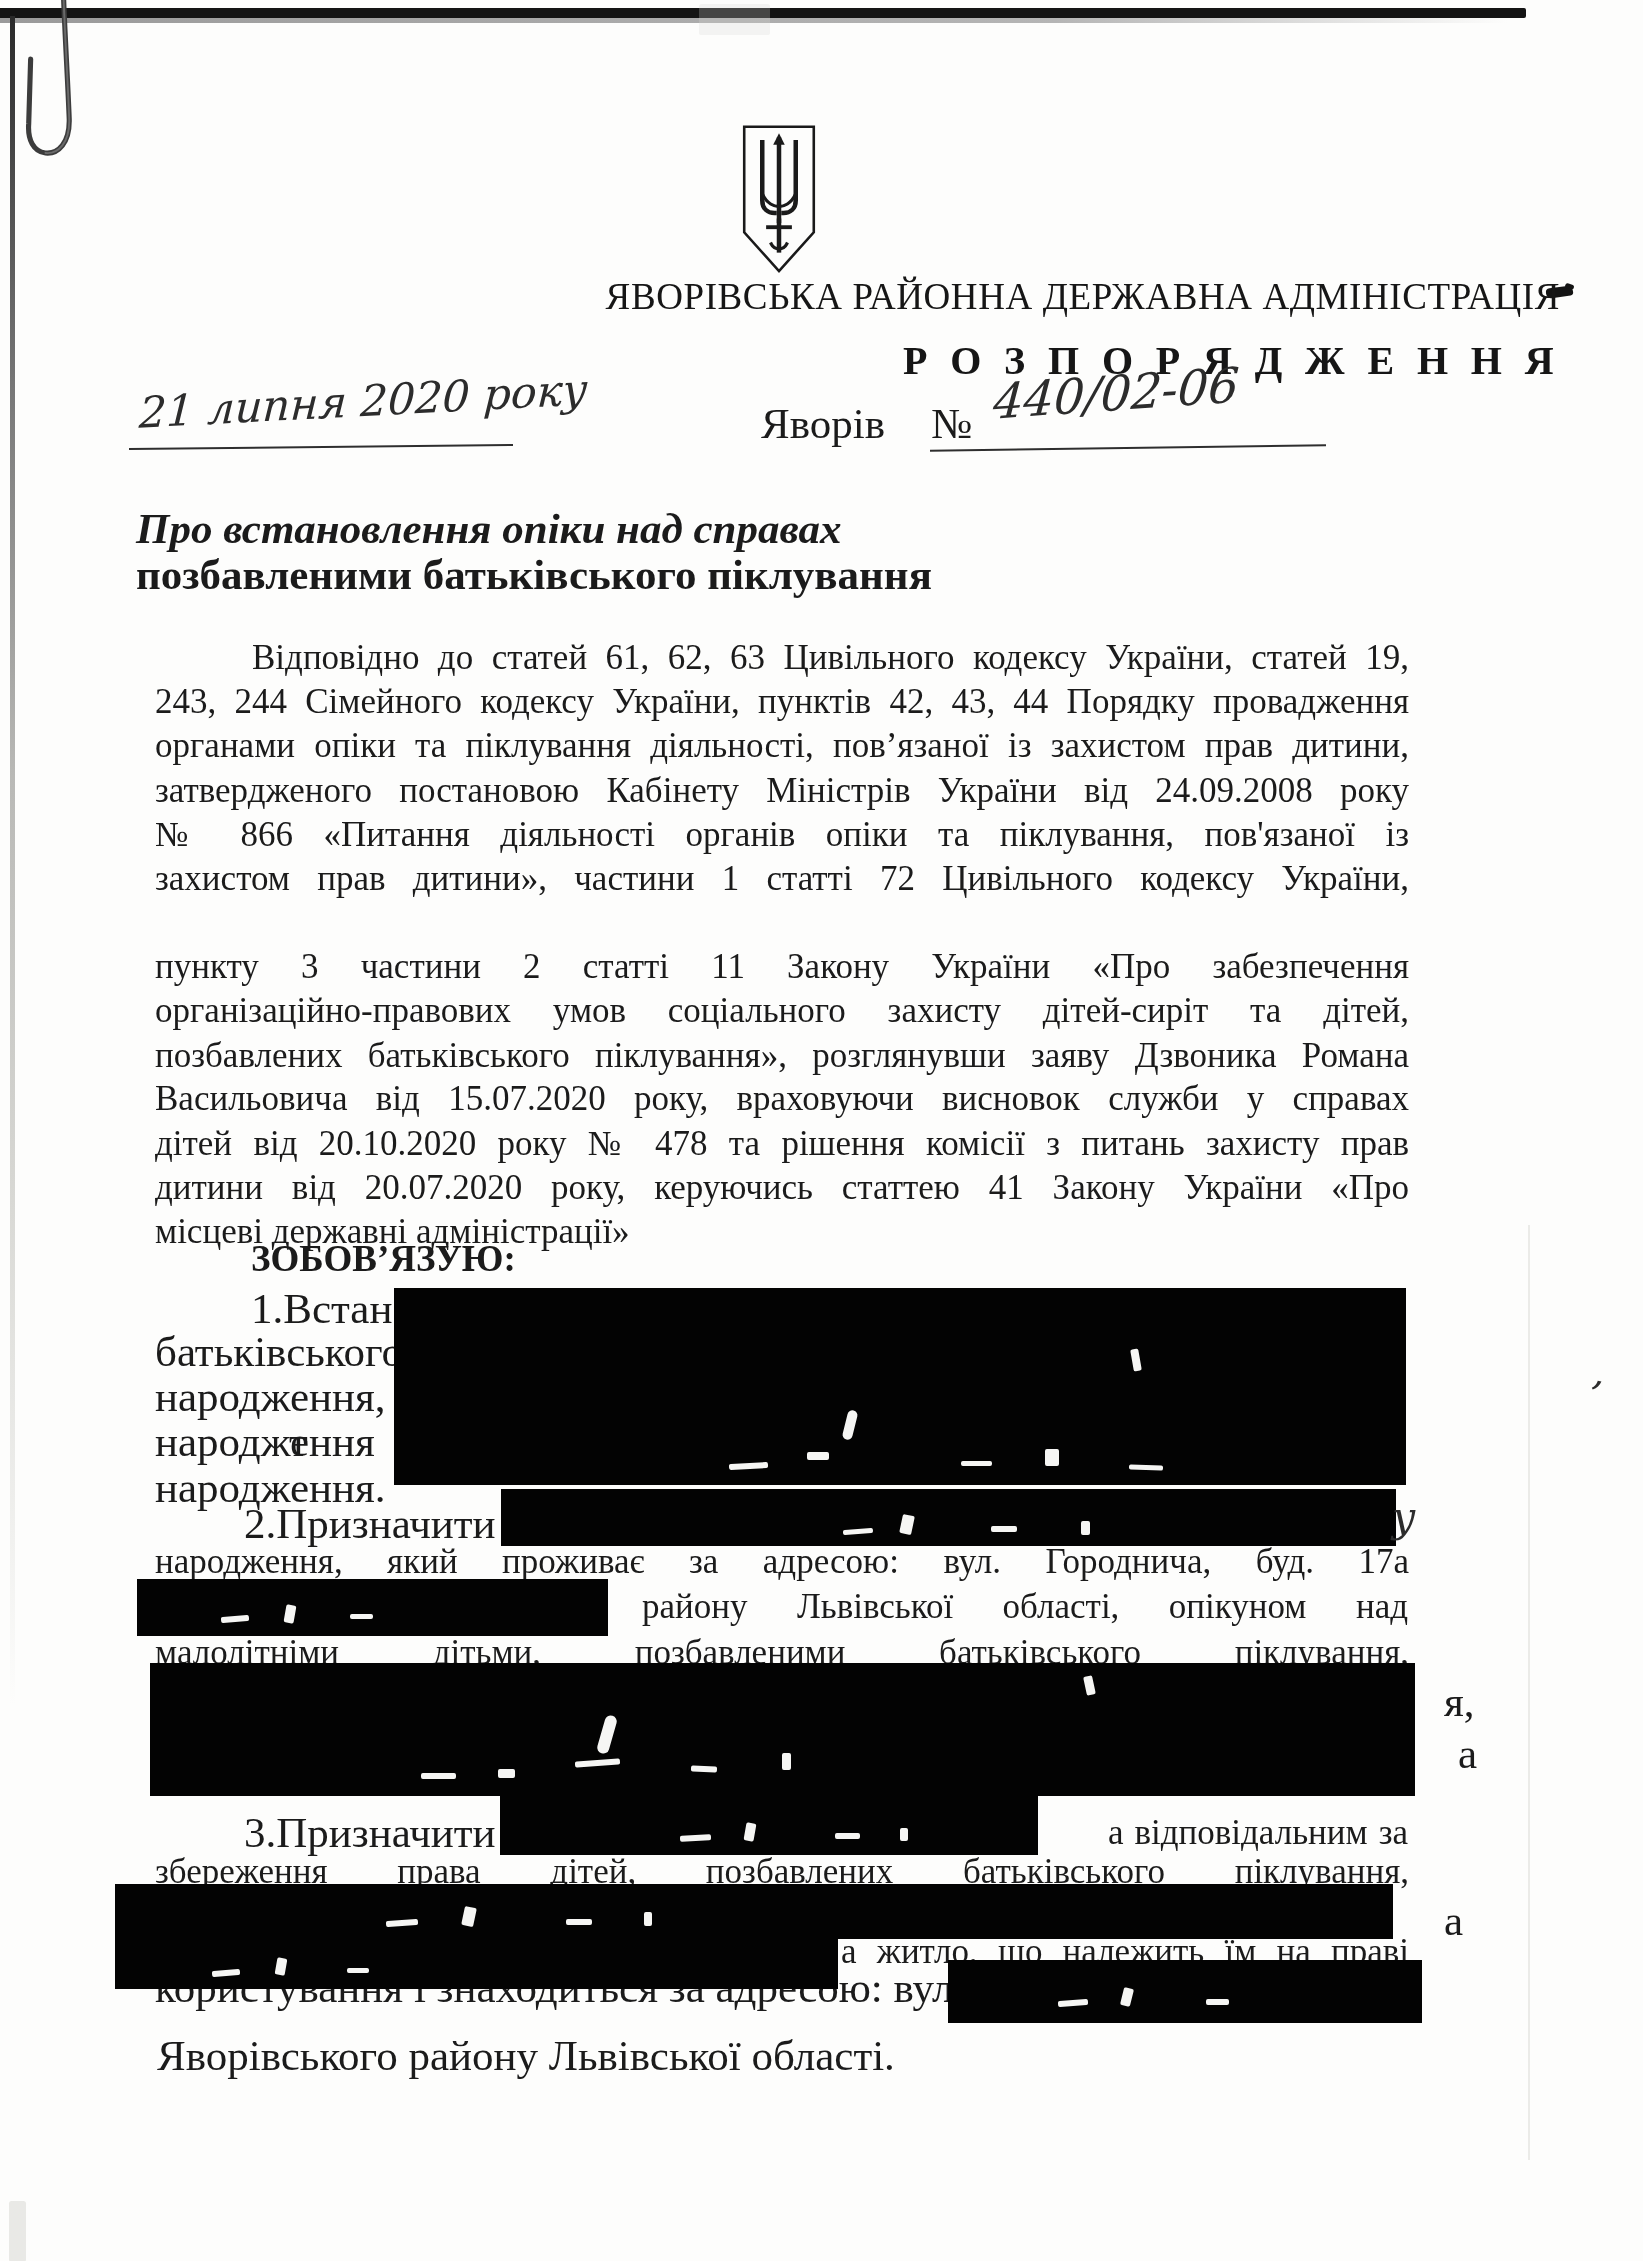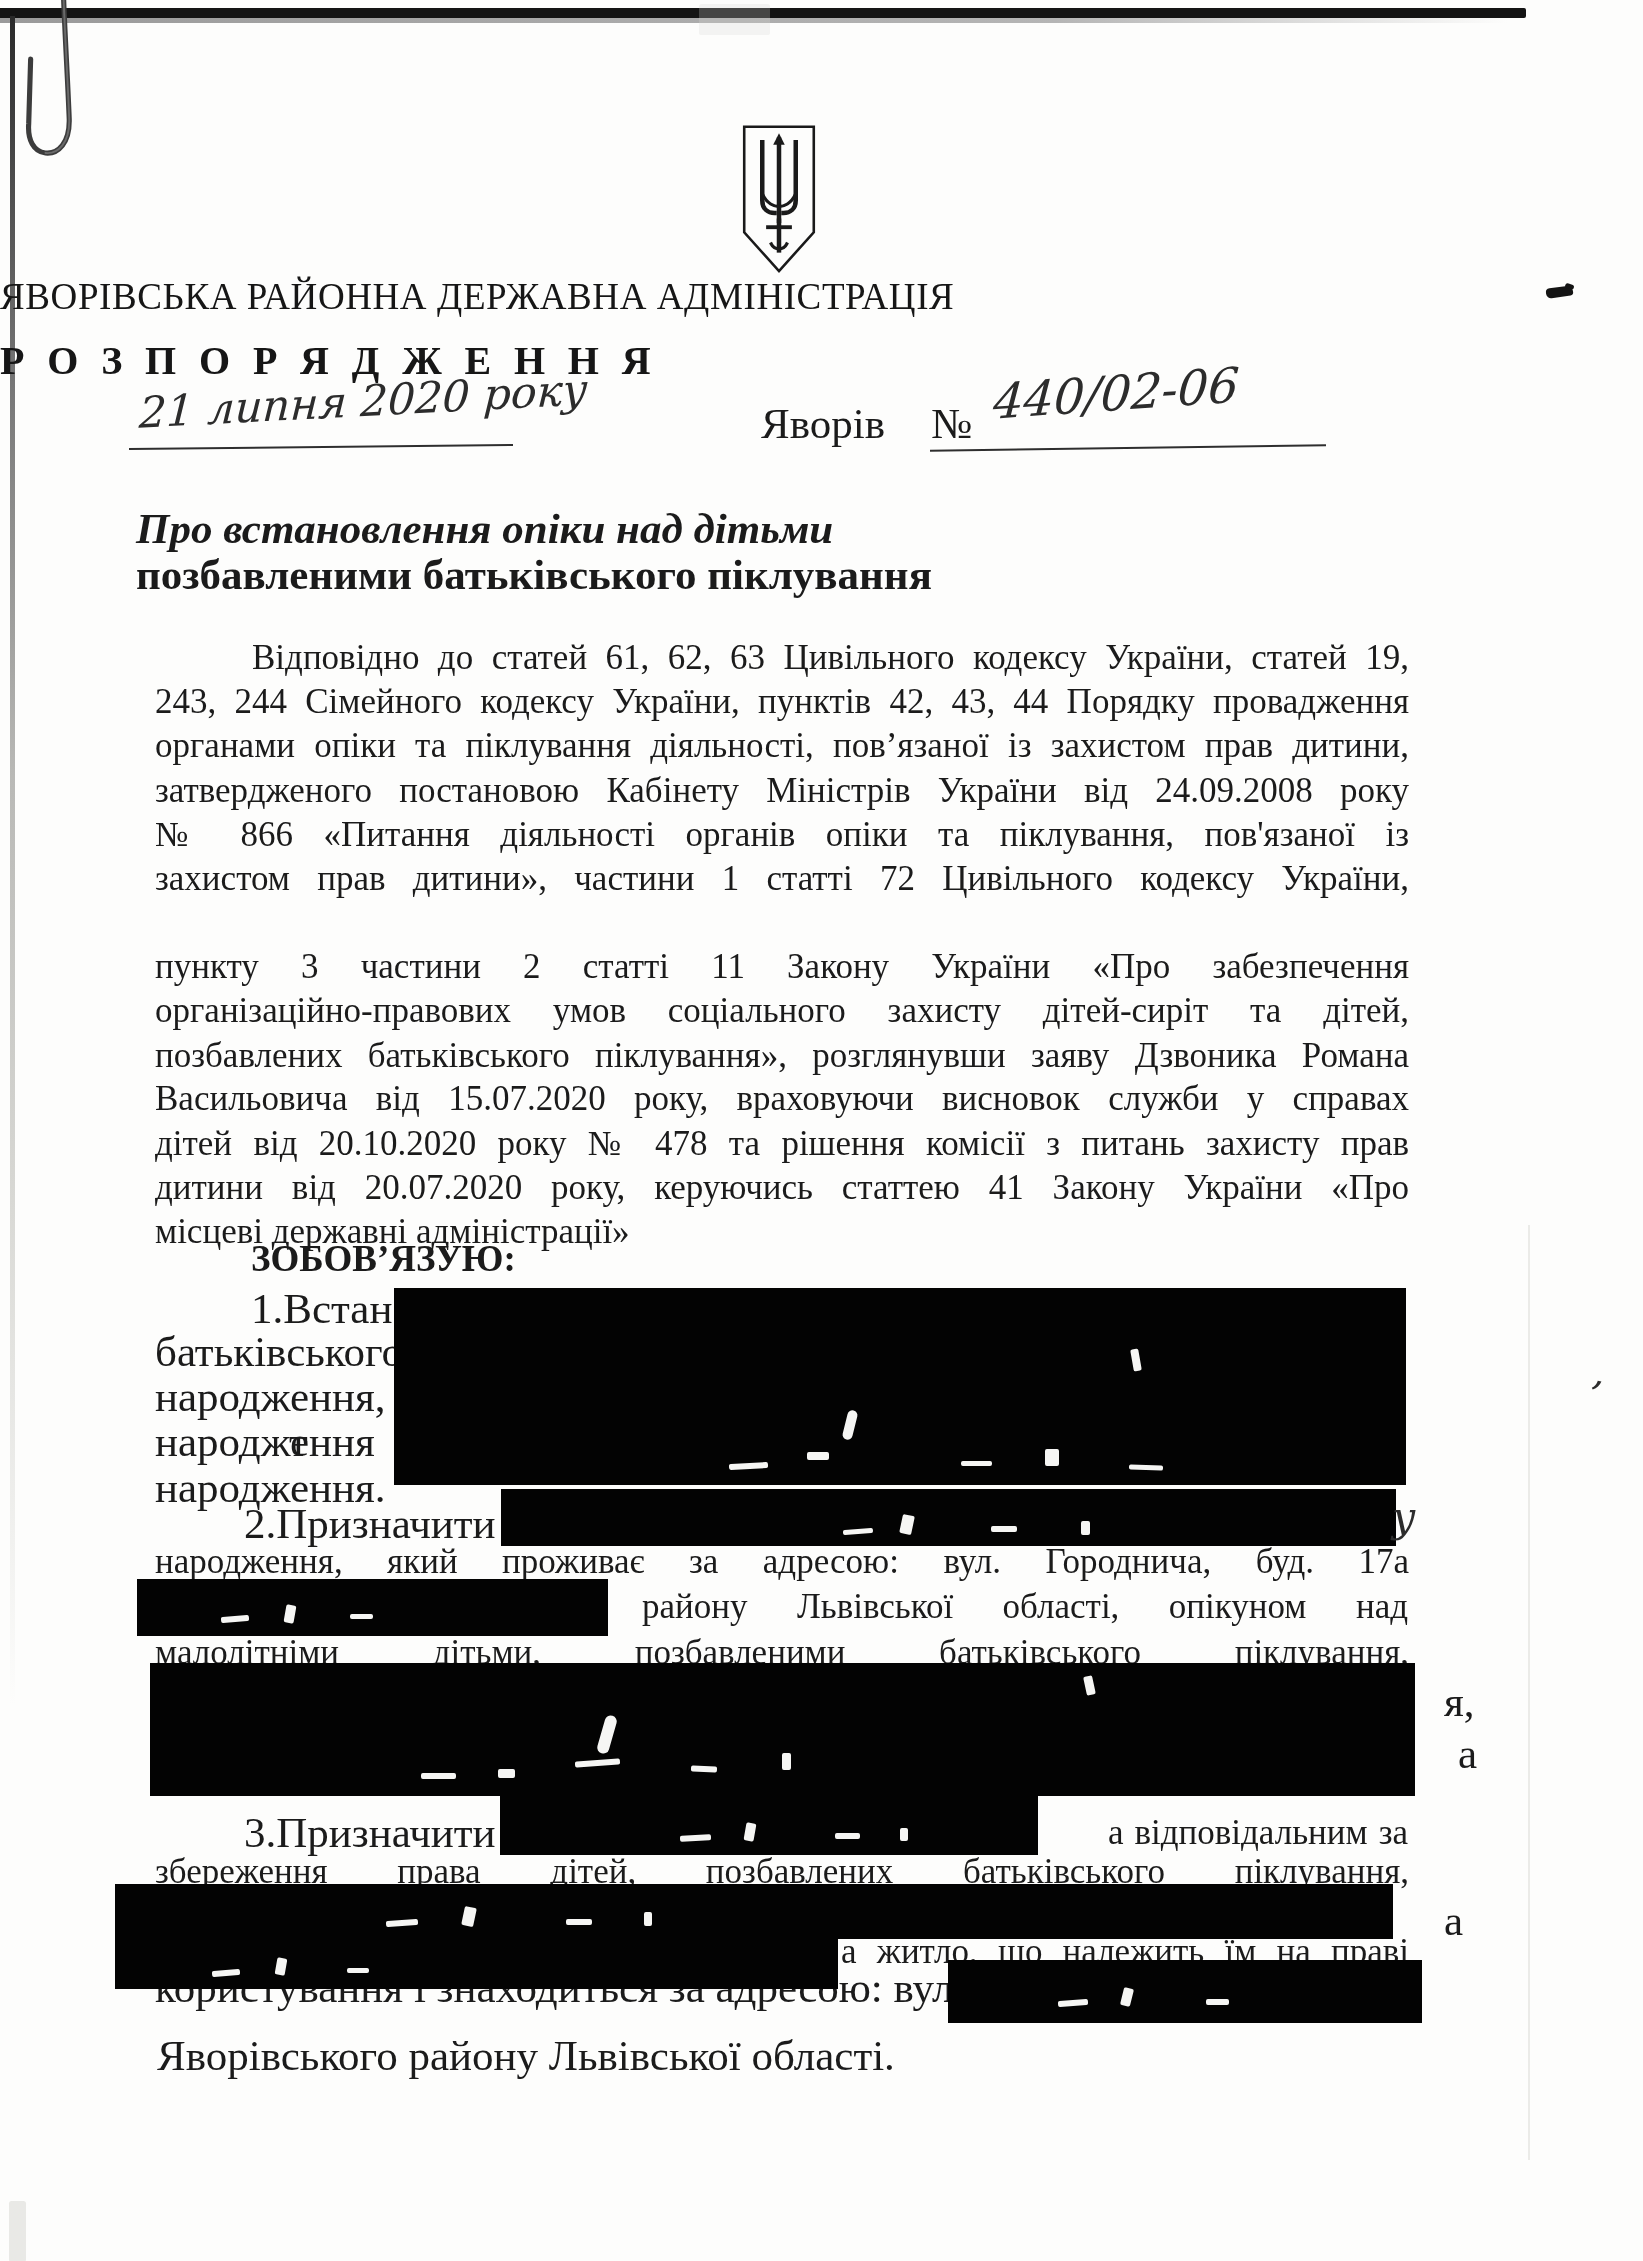--- a/index.html
+++ b/index.html
@@ -2,21 +2,21 @@
 <html style="font-size:10.3px"><head>
 <meta charset="utf-8">
 <style>
   html,body{margin:0;padding:0;background:#ffffff;}
   #page{position:relative;width:1644px;height:2261px;background:#fdfdfc;overflow:hidden;
         font-family:"Liberation Serif","DejaVu Serif",serif;color:#1b1b1b;}
   .abs{position:absolute;}
   .line{position:absolute;font-size:43px;line-height:45px;white-space:nowrap;}
   .just{position:absolute;font-size:35px;line-height:45px;text-align:justify;text-align-last:justify;white-space:normal;}
   .just.lastleft{text-align-last:left;}
-  .center{text-align:left;white-space:nowrap;}
+  .center{text-align:right;white-space:nowrap;}
   .hand{font-family:"DejaVu Serif",serif;font-style:italic;color:#2c2c2c;}
   .redact{position:absolute;background:#030303;}
   .speck{position:absolute;background:#f6f6f4;border-radius:1.9px;}
   .scanline-top{position:absolute;left:0;top:7.7px;width:1526px;height:10.3px;background:#141414;border-radius:0 1.9px 1.9px 0;}
   .scanline-top-shadow{position:absolute;left:0;top:18px;width:1508px;height:5.2px;background:linear-gradient(90deg,#9a9a9a,#b5b5b5 70%,rgba(190,190,190,0));}
   .scanline-left{position:absolute;left:10.3px;top:15.5px;width:4.5px;height:1689px;
         background:linear-gradient(180deg,#2a2a2a 0%,#777 22%,#b9b9b6 45%,#d8d8d4 70%,rgba(230,230,226,0) 100%);}
   .streak-right{position:absolute;left:1528px;top:1225px;width:1.9px;height:935px;background:#c9c9c4;opacity:.35;}
   .smudge{position:absolute;background:#d9d9d4;opacity:.55;border-radius:2.6px;}
 </style>
@@ -61,21 +61,21 @@
 
   <div class="line hand" style="left:139px;top:379px;font-size:43px;transform:rotate(-3deg) skewX(-6deg);">21 липня 2020 року</div>
   <div class="abs" style="left:129px;top:446px;width:384px;height:1.9px;background:#2e2e2e;transform:rotate(-0.6deg);"></div>
 
   <div class="line" style="left:761px;top:401px;">Яворів</div>
 
   <div class="line" style="left:931px;top:401px;">№</div>
   <div class="line hand" style="left:993px;top:371px;font-size:48px;transform:rotate(-4deg) skewX(-8deg);">440/02-06</div>
   <div class="abs" style="left:930px;top:447px;width:396px;height:1.9px;background:#2e2e2e;transform:rotate(-0.8deg);"></div>
 
-  <div class="line" style="left:136px;top:506px;font-weight:bold;font-style:italic;">Про встановлення опіки над дітьми</div>
+  <div class="line" style="left:136px;top:506px;font-weight:bold;font-style:italic;">Про встановлення опіки над справах</div>
   <div class="line" style="left:136px;top:552px;font-weight:bold;">позбавленими батьківського піклування</div>
 
   <div class="just" style="left:155px;top:635px;width:1254px;text-indent:97px;">Відповідно до статей 61, 62, 63 Цивільного кодексу України, статей 19,</div>
   <div class="just" style="left:155px;top:679px;width:1254px;">243, 244 Сімейного кодексу України, пунктів 42, 43, 44 Порядку провадження</div>
   <div class="just" style="left:155px;top:723px;width:1254px;">органами опіки та піклування діяльності, пов’язаної із захистом прав дитини,</div>
   <div class="just" style="left:155px;top:768px;width:1254px;">затвердженого постановою Кабінету Міністрів України від 24.09.2008 року</div>
   <div class="just" style="left:155px;top:812px;width:1254px;">№ 866 «Питання діяльності органів опіки та піклування, пов'язаної із</div>
   <div class="just" style="left:155px;top:856px;width:1254px;">захистом прав дитини», частини 1 статті 72 Цивільного кодексу України,</div>
   <div class="just" style="left:155px;top:944px;width:1254px;">пункту 3 частини 2 статті 11 Закону України «Про забезпечення</div>
   <div class="just" style="left:155px;top:988px;width:1254px;">організаційно-правових умов соціального захисту дітей-сиріт та дітей,</div>

